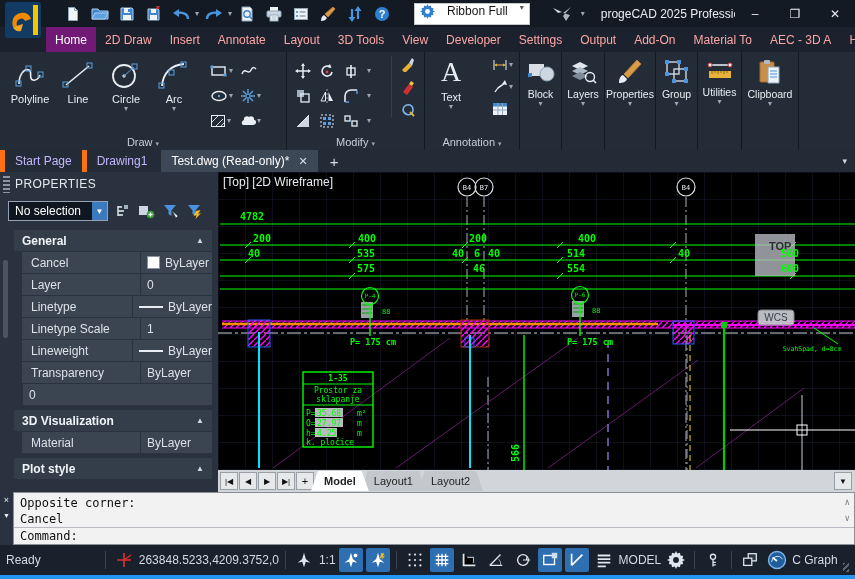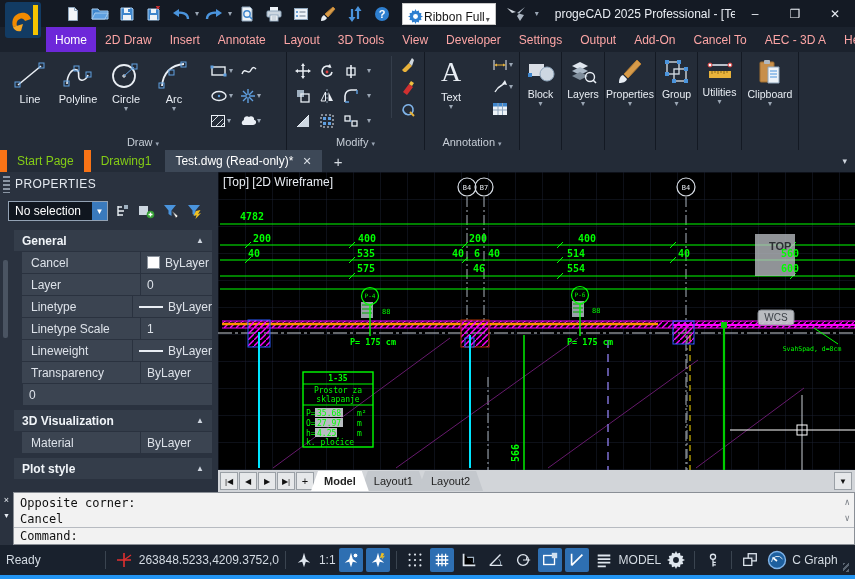--- a/index.html
+++ b/index.html
@@ -5,47 +5,47 @@
   html,body{margin:0;padding:0;}
   body{width:855px;height:579px;position:relative;background:#141a24;overflow:hidden;
        font-family:"Liberation Sans",sans-serif;-webkit-font-smoothing:antialiased;}
   svg{display:block;}
   
   .titlebar{position:absolute;left:0;top:0;right:0;height:27px;background:#141a24;display:flex;align-items:center;}
   .logo{position:absolute;left:5px;top:2px;width:36px;height:36px;z-index:9;}
   .qat{display:flex;align-items:center;margin-left:60px;gap:2px;}
   .qbtn{width:25px;height:23px;display:flex;align-items:center;justify-content:center;}
   .caret{color:#9aa6b4;font-size:8px;line-height:1;}
-  .ribbon-combo{display:flex;align-items:flex-end;gap:1px;background:#fff;border:1px solid #c8c8c8;
-     height:20px;padding:0 5px;margin:0 8px;color:#151515;font-size:12px;white-space:nowrap;}
+  .ribbon-combo{display:flex;align-items:flex-start;gap:12px;background:#fff;border:1px solid #c8c8c8;
+     height:20px;padding:0 5px;margin:0 20px;color:#151515;font-size:12px;white-space:nowrap;}
   .title-text{color:#e9edf3;font-size:12px;margin-left:10px;white-space:nowrap;overflow:hidden;flex:1;}
   .win-buttons{display:flex;gap:0;margin-left:auto;}
   .winbtn{width:40px;height:25px;display:flex;align-items:center;justify-content:center;color:#e9edf3;font-size:12px;}
   
   .ribbon-tabs{position:absolute;left:0;top:27px;right:0;height:25px;background:#1b222d;display:flex;padding-left:46px;}
   .rtab{display:flex;align-items:center;padding:0 9px;font-size:12px;color:#fca5a5;white-space:nowrap;}
-  .rtab.active{background:#6d28d9;color:#fff;}
+  .rtab.active{background:#701a75;color:#fff;}
   
   .ribbon-body{position:absolute;left:0;top:52px;right:0;height:98px;background:#242c38;display:flex;}
   .rpanel{position:relative;border-right:1px solid #131923;box-sizing:border-box;flex:0 0 auto;}
   .rpanel-label{position:absolute;bottom:2px;left:0;right:0;text-align:center;color:#c7ced7;font-size:11px;white-space:nowrap;}
   .rpanel-label .caret{font-size:7px;}
   .draw-inner{display:flex;padding:4px 2px 0 6px;}
   .bigbtn{width:48px;display:flex;flex-direction:column;align-items:center;color:#e8edf3;font-size:11px;padding-top:4px;}
   .bigbtn svg{margin-bottom:3px;}
   .minigrid{display:grid;grid-template-columns:30px 30px;grid-auto-rows:25px;margin-left:6px;margin-top:2px;}
   .mi{display:flex;align-items:center;gap:1px;}
   .modgrid{display:grid;grid-template-columns:24px 24px 24px 10px;grid-auto-rows:25px;padding:6px 0 0 8px;}
   .modside{position:absolute;right:8px;top:4px;display:flex;flex-direction:column;gap:7px;border-left:1px solid #343d4a;padding-left:8px;}
   .annvert{position:absolute;right:6px;top:5px;display:flex;flex-direction:column;gap:6px;}
   .panelbtn{display:flex;flex-direction:column;align-items:center;color:#e8edf3;font-size:10.5px;padding-top:7px;height:100%;box-sizing:border-box;}
   .panelbtn svg{margin-bottom:3px;}
   
   .doc-tabs{position:absolute;left:0;top:150px;right:0;height:22px;background:#232b37;display:flex;align-items:center;}
-  .dtab{height:22px;display:flex;align-items:center;padding:0 10px;font-size:12px;color:#84cc16;border-left:7px solid #f97316;}
+  .dtab{height:22px;display:flex;align-items:center;padding:0 10px;font-size:12px;color:#c4b5fd;border-left:5px solid #f97316;}
   .dtab.active{background:#3d4857;color:#fff;border-left:none;margin-left:4px;}
   .dtab .close{margin-left:9px;font-size:11px;color:#d7dde4;}
   .newtab{color:#d7dde4;font-size:15px;margin-left:12px;}
   .dtab-overflow{margin-left:auto;margin-right:8px;color:#cfd6de;font-size:9px;}
   
   .props{position:absolute;left:0;top:172px;width:218px;height:320px;background:#2a323f;}
   .props-title{height:24px;display:flex;align-items:center;padding-left:15px;color:#e4e9f0;font-size:12px;letter-spacing:.4px;}
   .props-grip{position:absolute;left:3px;top:4px;width:7px;height:17px;
      background:repeating-linear-gradient(to bottom,#8b96a4 0 2px,transparent 2px 4px);}
   .props-toolbar{height:30px;display:flex;align-items:center;padding:0 8px;gap:7px;}
@@ -224,45 +224,45 @@
     <div class="rtab">2D Draw</div>
     <div class="rtab">Insert</div>
     <div class="rtab">Annotate</div>
     <div class="rtab">Layout</div>
     <div class="rtab">3D Tools</div>
     <div class="rtab">View</div>
     <div class="rtab">Developer</div>
     <div class="rtab">Settings</div>
     <div class="rtab">Output</div>
     <div class="rtab">Add-On</div>
-    <div class="rtab">Cancel To</div>
+    <div class="rtab">Material To</div>
     <div class="rtab">AEC - 3D A</div>
     <div class="rtab">Help</div>
   </div>
 
 <div class="ribbon-body">
 
   <div class="rpanel" style="width:287px">
     <div class="draw-inner" id="draw-bigbtns">
-        <div class="bigbtn">
-          <svg width="34" height="30" viewBox="0 0 34 30">
-            <line x1="5" y1="25" x2="28" y2="6" stroke="#e9eef4" stroke-width="1.6"></line>
-            <rect x="2" y="22" width="5" height="5" fill="none" stroke="#5f9fe0"></rect>
-            <rect x="26" y="3" width="5" height="5" fill="none" stroke="#5f9fe0"></rect>
-          </svg>
-          <span>Line</span>
-        </div>
         <div class="bigbtn">
           <svg width="34" height="30" viewBox="0 0 34 30">
             <path d="M6 24c0-9 5-16 10-14 4 2-1 9 4 10 3 1 6-2 7-5" fill="none" stroke="#e9eef4" stroke-width="1.6"></path>
             <rect x="3" y="21" width="5" height="5" fill="none" stroke="#5f9fe0"></rect>
             <rect x="13" y="6" width="5" height="5" fill="none" stroke="#5f9fe0"></rect>
             <rect x="25" y="12" width="5" height="5" fill="none" stroke="#5f9fe0"></rect>
           </svg>
           <span>Polyline</span>
+        </div>
+        <div class="bigbtn">
+          <svg width="34" height="30" viewBox="0 0 34 30">
+            <line x1="5" y1="25" x2="28" y2="6" stroke="#e9eef4" stroke-width="1.6"></line>
+            <rect x="2" y="22" width="5" height="5" fill="none" stroke="#5f9fe0"></rect>
+            <rect x="26" y="3" width="5" height="5" fill="none" stroke="#5f9fe0"></rect>
+          </svg>
+          <span>Line</span>
         </div>
         <div class="bigbtn">
           <svg width="34" height="30" viewBox="0 0 34 30">
             <circle cx="15" cy="16" r="11" fill="none" stroke="#e9eef4" stroke-width="1.8"></circle>
             <path d="M13 16h4M15 14v4" stroke="#e9eef4"></path>
             <line x1="15" y1="16" x2="25" y2="7" stroke="#5f9fe0"></line>
             <rect x="23" y="4" width="5" height="5" fill="none" stroke="#5f9fe0"></rect>
           </svg>
           <span>Circle</span>
           <span class="caret">▾</span>

